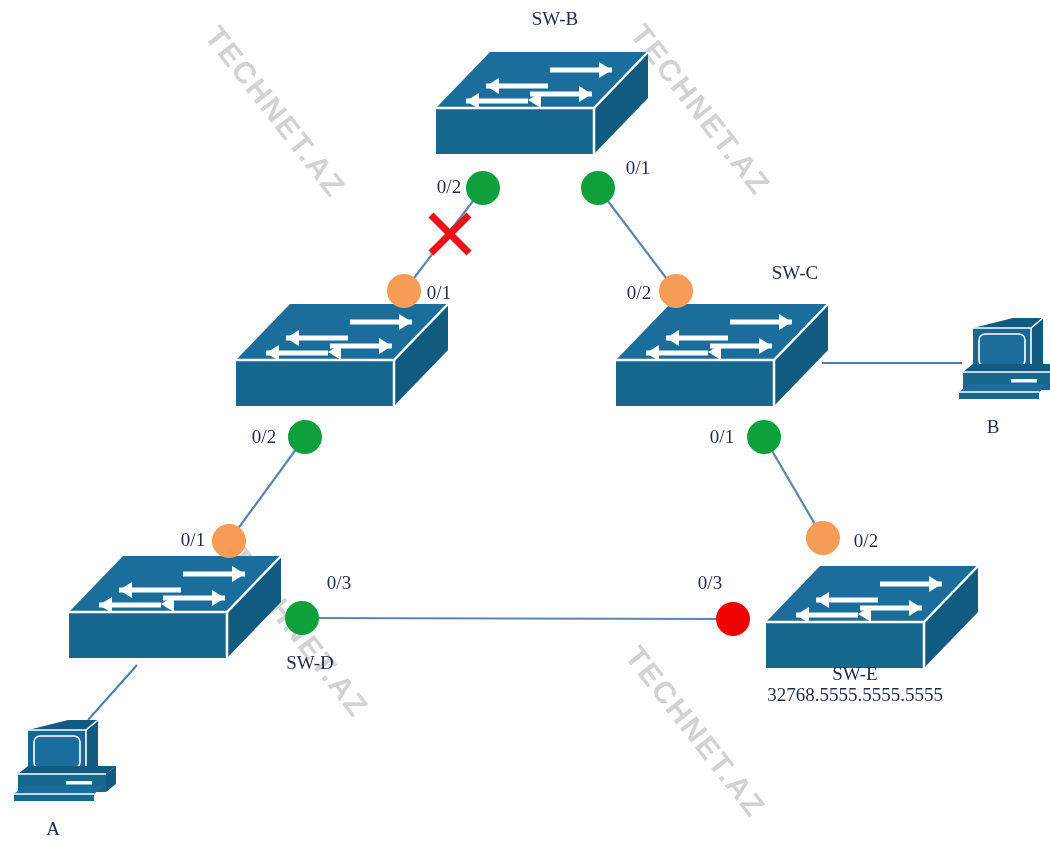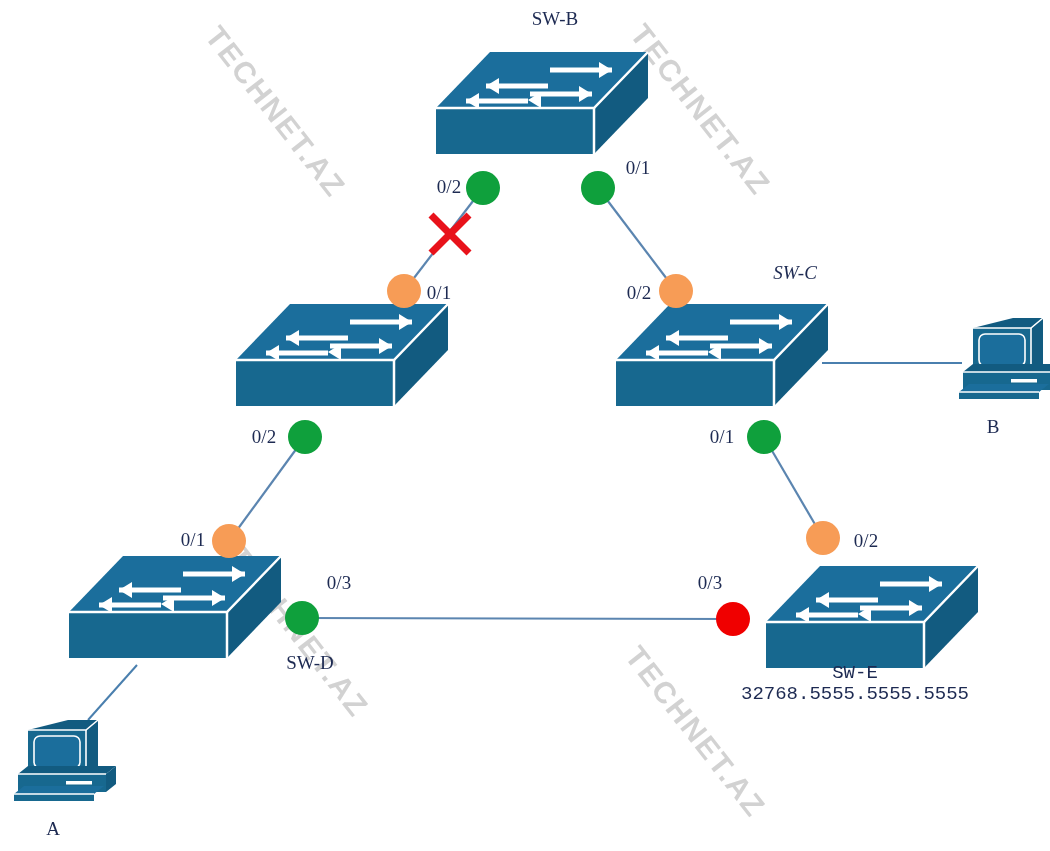--- a/index.html
+++ b/index.html
@@ -239,27 +239,27 @@
       <div class="node" title="SW-D 0/3 — forwarding" style="left: 285px; top: 601px; width: 34px; height: 34px; background: rgb(15, 160, 60);"></div>
       <div class="node" title="SW-E 0/2 — designated" style="left: 806px; top: 521px; width: 34px; height: 34px; background: rgb(247, 156, 86);"></div>
       <div class="node" title="SW-E 0/3 — blocked" style="left: 716px; top: 602px; width: 34px; height: 34px; background: rgb(240, 0, 0);"></div>
     </div>
   <div id="labels">
       <div class="lbl dev-lbl" style="left: 555px; top: 8px; transform: translateX(-50%);">
         <div>SW-B</div>
       </div>
       <div class="lbl dev-lbl" style="left: 280px; top: 262px; transform: translateX(-50%);">
       </div>
-      <div class="lbl dev-lbl" style="left: 795px; top: 262px; transform: translateX(-50%); font-style: italic;">
+      <div class="lbl dev-lbl" style="left: 795px; top: 262px; transform: translateX(-50%);">
         <div>SW-C</div>
       </div>
       <div class="lbl dev-lbl" style="left: 310px; top: 652px; transform: translateX(-50%);">
         <div>SW-D</div>
       </div>
-      <div class="lbl dev-lbl" style="left: 855px; top: 663px; transform: translateX(-50%); font-family: Liberation Mono, monospace;">
+      <div class="lbl dev-lbl" style="left: 855px; top: 663px; transform: translateX(-50%);">
         <div>SW-E</div>
         <div>32768.5555.5555.5555</div>
       </div>
       <div class="lbl host-lbl" style="left: 53px; top: 818px; transform: translateX(-50%);">A</div>
       <div class="lbl host-lbl" style="left: 993px; top: 416px; transform: translateX(-50%);">B</div>
       <div class="lbl port-lbl" style="left: 449px; top: 176px; transform: translateX(-50%);">0/2</div>
       <div class="lbl port-lbl" style="left: 638px; top: 157px; transform: translateX(-50%);">0/1</div>
       <div class="lbl port-lbl" style="left: 439px; top: 282px; transform: translateX(-50%);">0/1</div>
       <div class="lbl port-lbl" style="left: 264px; top: 426px; transform: translateX(-50%);">0/2</div>
       <div class="lbl port-lbl" style="left: 639px; top: 282px; transform: translateX(-50%);">0/2</div>

